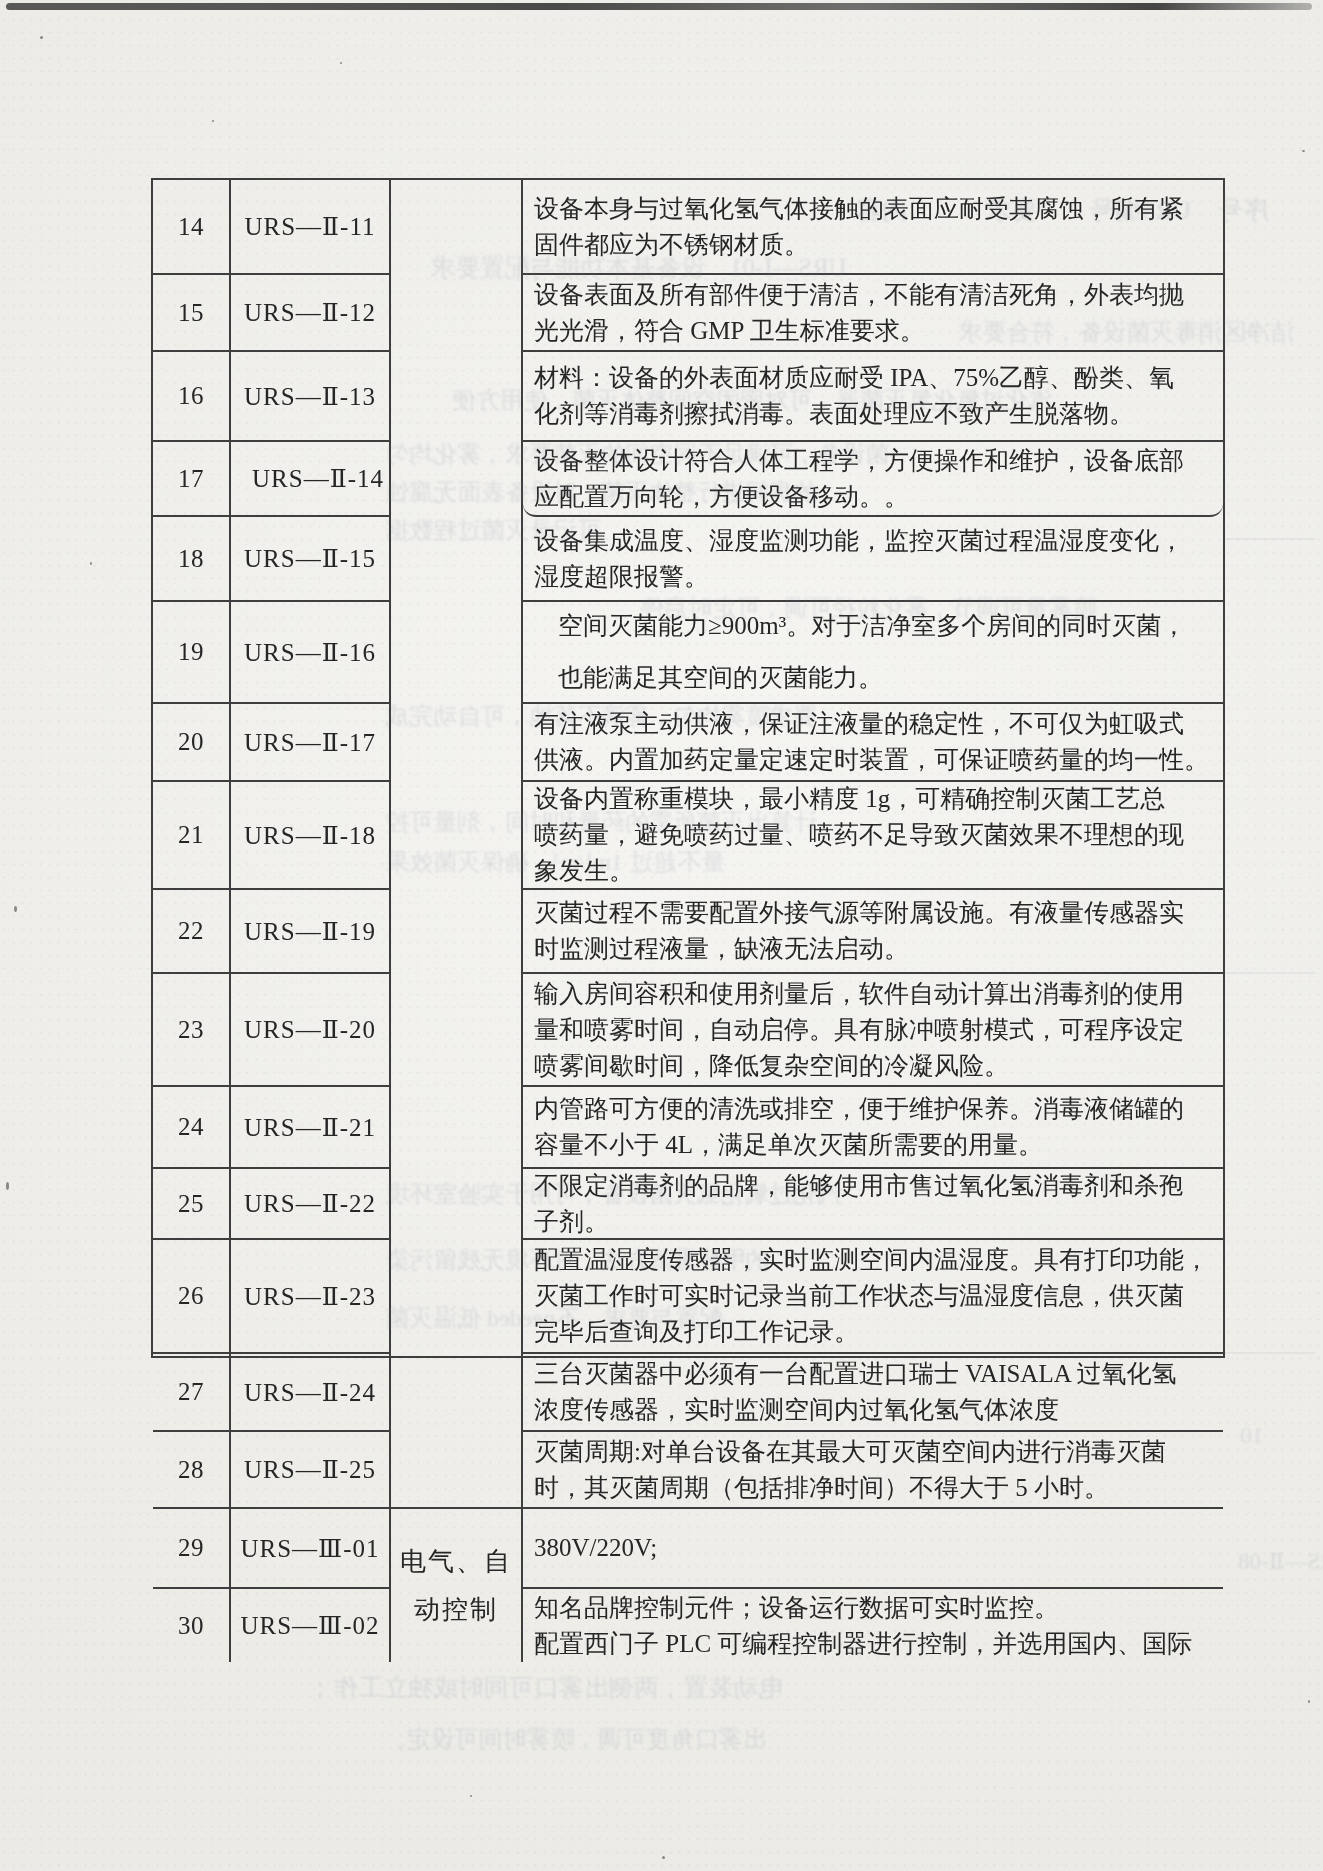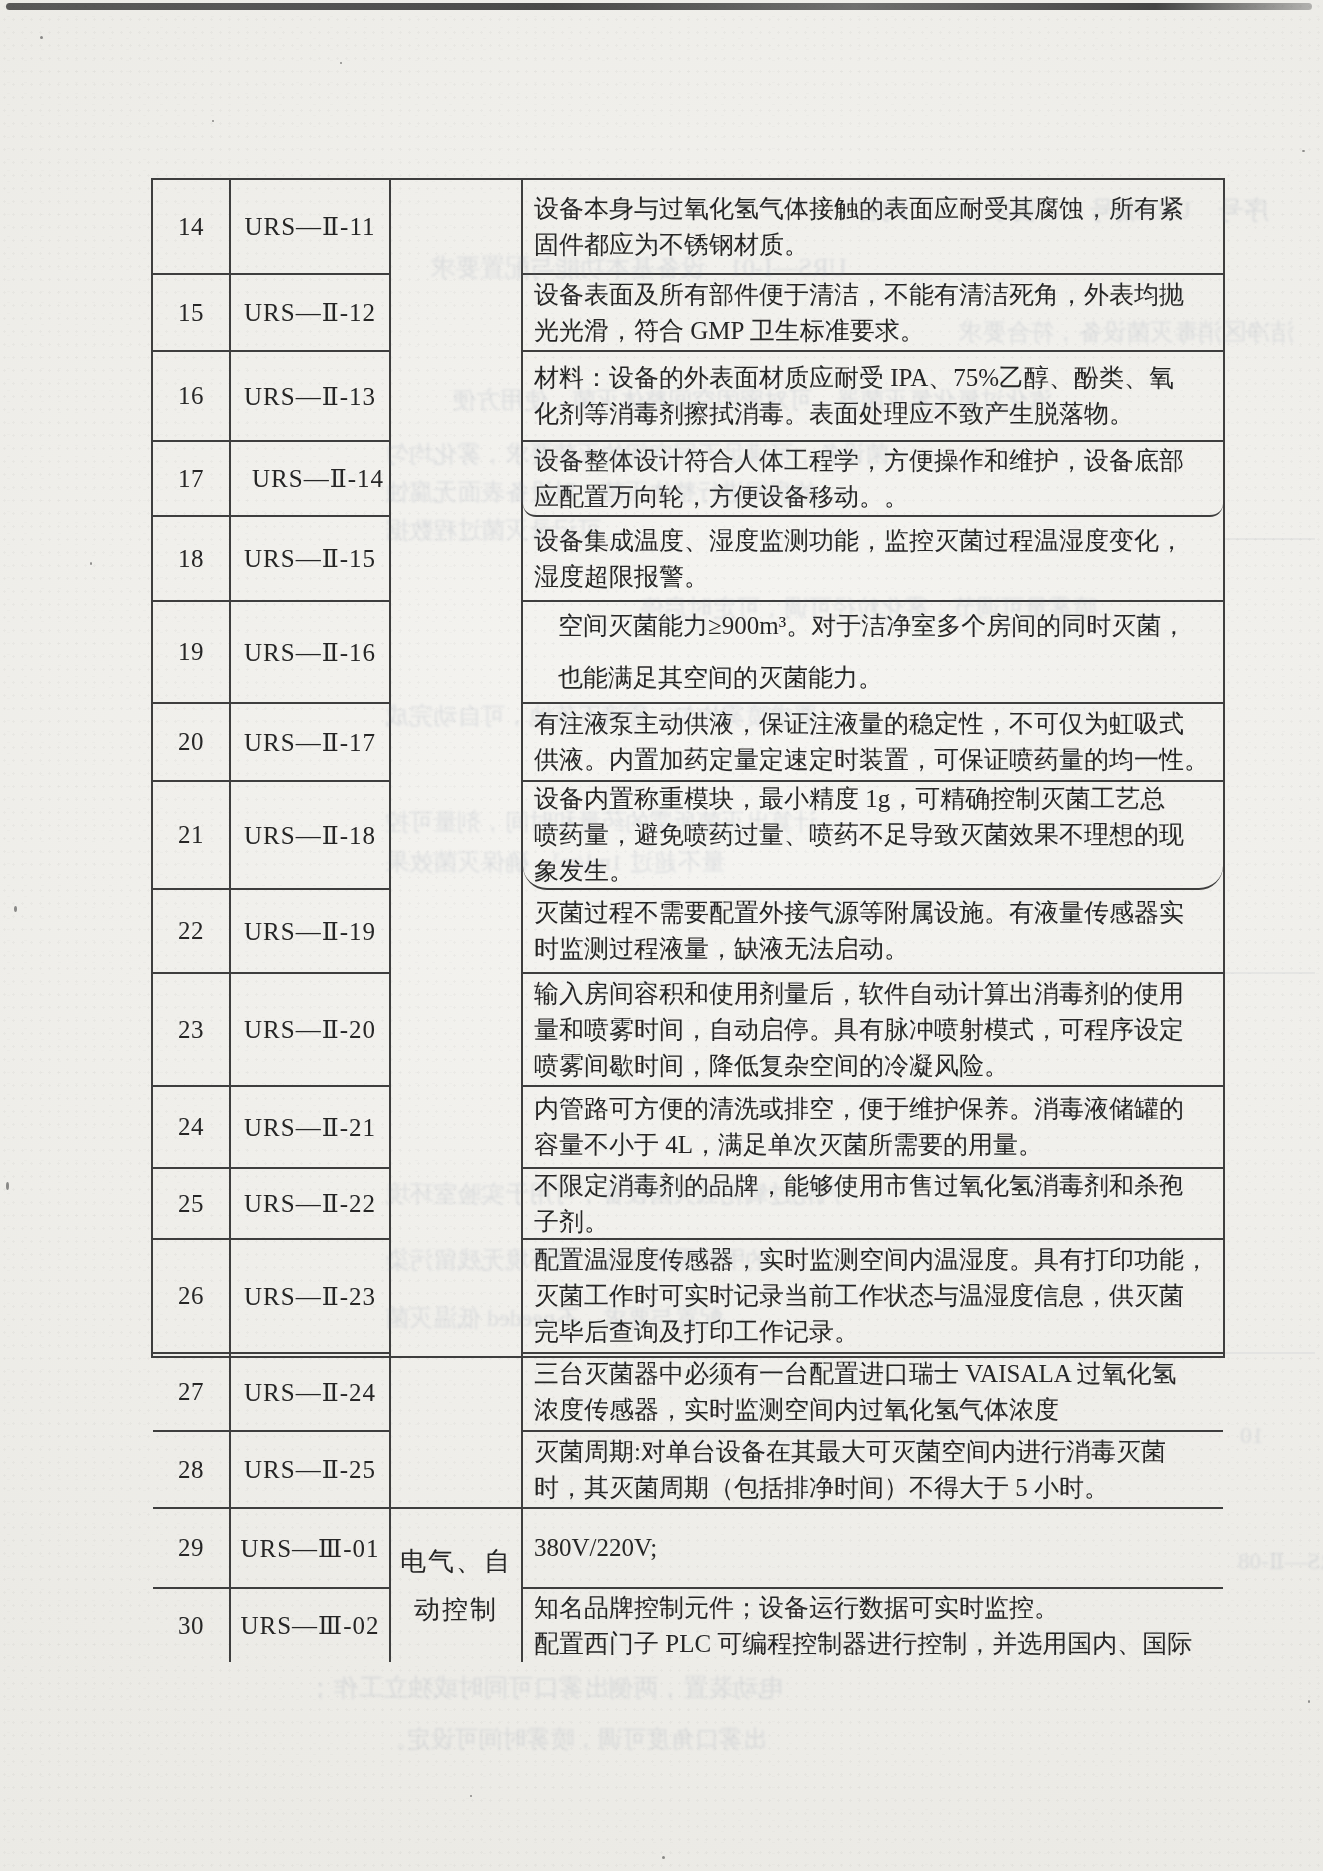--- a/index.html
+++ b/index.html
@@ -116,21 +116,21 @@
         <div class="ln">也能满足其空间的灭菌能力。</div>
       </div>
       <div class="cell num-cell" style="grid-area: 7 / 1;">20</div>
       <div class="cell code-cell" style="grid-area: 7 / 2;">URS—Ⅱ-17</div>
       <div class="cell desc-cell no-br" style="grid-area: 7 / 4;">
         <div class="ln">有注液泵主动供液，保证注液量的稳定性，不可仅为虹吸式</div>
         <div class="ln">供液。内置加药定量定速定时装置，可保证喷药量的均一性。</div>
       </div>
       <div class="cell num-cell" style="grid-area: 8 / 1;">21</div>
       <div class="cell code-cell" style="grid-area: 8 / 2;">URS—Ⅱ-18</div>
-      <div class="cell desc-cell no-br" style="grid-area: 8 / 4; border-radius: 24px;">
+      <div class="cell desc-cell no-br" style="grid-area: 8 / 4;">
         <div class="ln">设备内置称重模块，最小精度 1g，可精确控制灭菌工艺总</div>
         <div class="ln">喷药量，避免喷药过量、喷药不足导致灭菌效果不理想的现</div>
         <div class="ln">象发生。</div>
       </div>
       <div class="cell num-cell" style="grid-area: 9 / 1;">22</div>
       <div class="cell code-cell" style="grid-area: 9 / 2;">URS—Ⅱ-19</div>
       <div class="cell desc-cell no-br" style="grid-area: 9 / 4;">
         <div class="ln">灭菌过程不需要配置外接气源等附属设施。有液量传感器实</div>
         <div class="ln">时监测过程液量，缺液无法启动。</div>
       </div>

